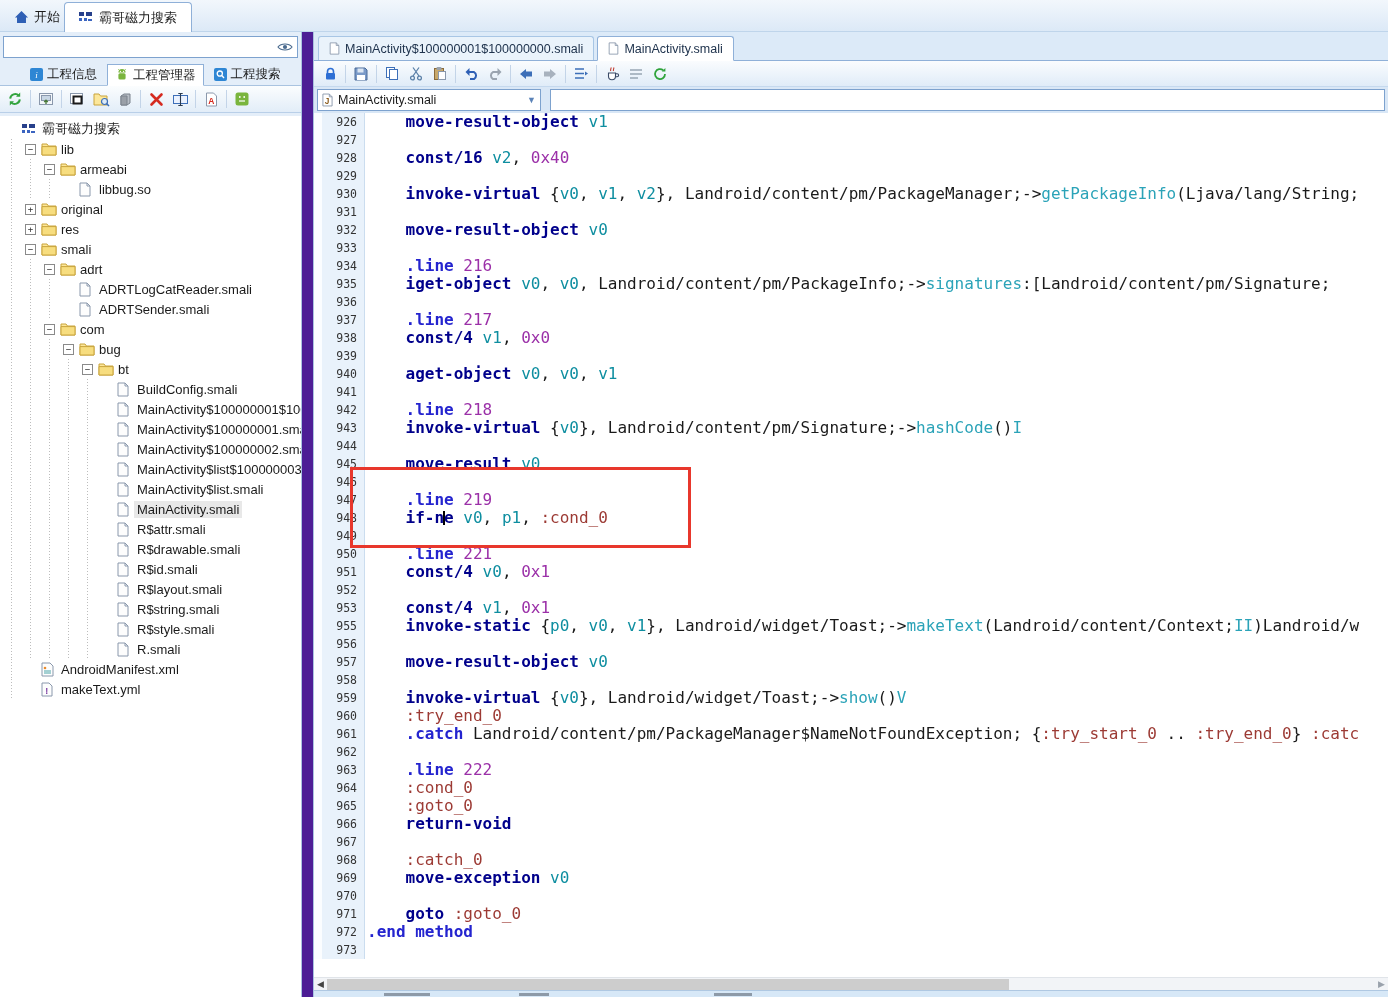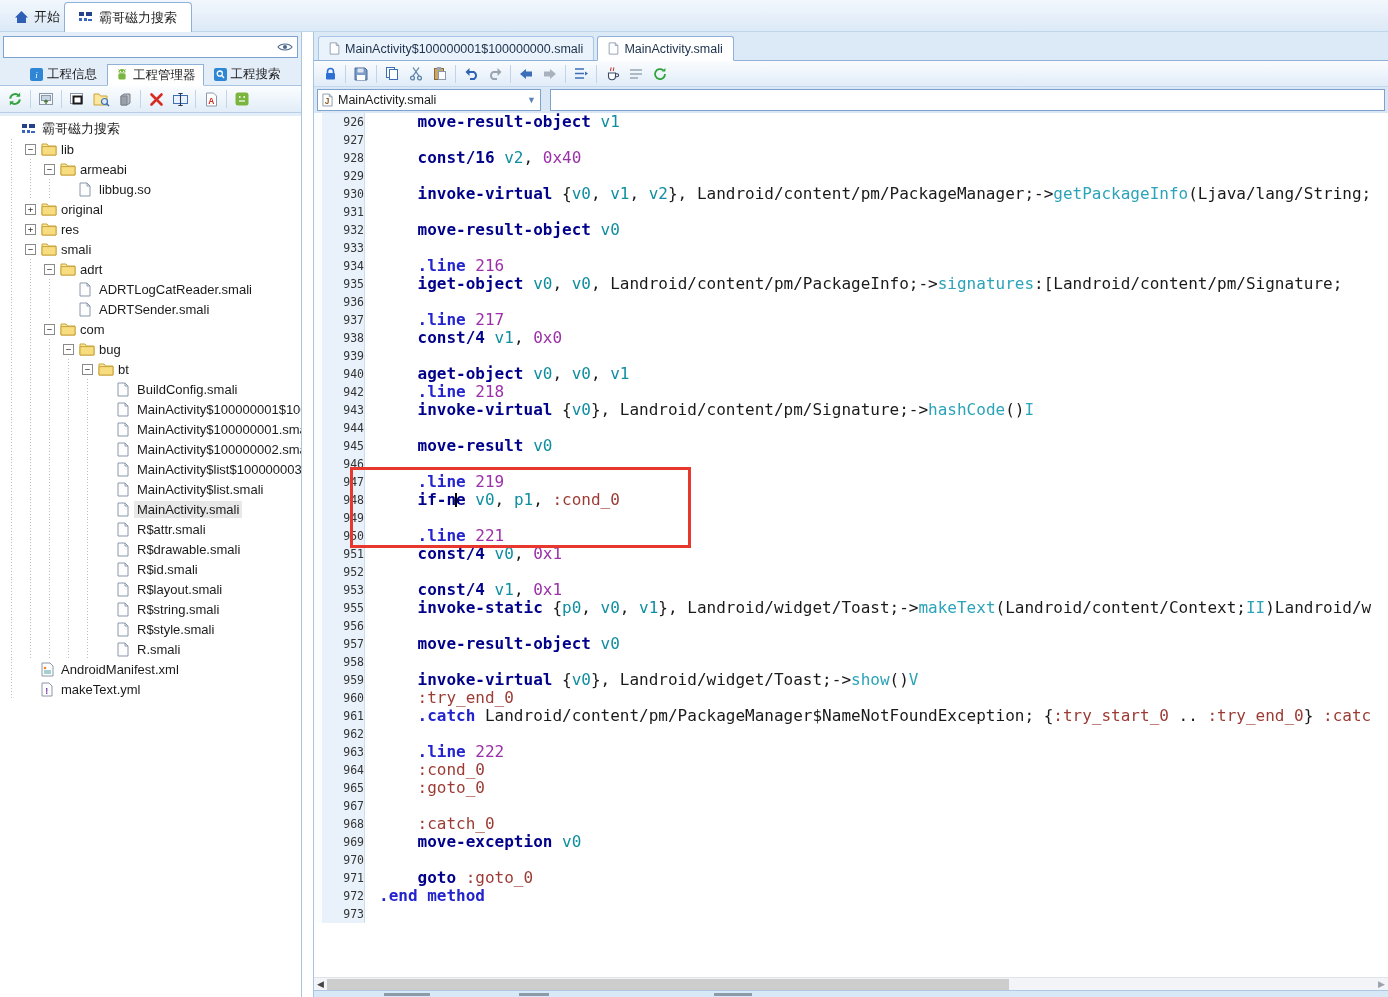--- a/index.html
+++ b/index.html
@@ -1,17 +1,17 @@
 <!DOCTYPE html>
 <html><head>
 <meta charset="utf-8">
 <style>
   html,body{margin:0;padding:0;background:#cfd8e4;}
   *{box-sizing:border-box;}
-  #app{position:relative;width:1388px;height:997px;background:#ffffff;font-family:"Liberation Sans",sans-serif;overflow:hidden;}
+  #app{position:relative;width:1388px;height:997px;background:#4c1d95;font-family:"Liberation Sans",sans-serif;overflow:hidden;}
 
   
   .titlebar{position:absolute;left:0;top:0;width:1388px;height:32px;
     background:linear-gradient(#F2F7FC,#DCE9F7);border-bottom:1px solid #BFD5EB;}
   .home-tab{position:absolute;left:6px;top:4px;height:26px;display:flex;align-items:center;gap:5px;
     padding:0 8px;font-size:13px;color:#1A1A1A;cursor:default;}
   .app-tab{position:absolute;left:64px;top:2px;height:30px;display:flex;align-items:center;gap:6px;
     padding:0 14px;font-size:13px;color:#1A1A1A;background:#fff;border:1px solid #8FB0D8;border-bottom:none;
     border-radius:4px 4px 0 0;}
 
@@ -50,24 +50,24 @@
     display:flex;align-items:center;padding-left:4px;}
   .eselect{height:26px;flex:0 0 26px;background:#D9E7F6;display:flex;align-items:center;padding:1px 3px;}
   .dropdown{width:224px;height:22px;background:#fff;border:1px solid #7DA2CE;display:flex;align-items:center;
     padding:0 4px;font-size:12.5px;color:#1A1A1A;gap:5px;}
   .dropdown .arrow{margin-left:auto;color:#5B83B8;font-size:9px;}
   .esearch{flex:1;height:22px;margin-left:9px;border:1px solid #7DA2CE;background:#fff;padding:2px 5px;
     font:12px "Liberation Sans",sans-serif;outline:none;}
 
   .code-wrap{position:relative;flex:1;overflow:hidden;background:#fff;}
   .cl{display:flex;height:18px;white-space:pre;font:16px/18px "DejaVu Sans Mono",monospace;}
-  .ln{flex:0 0 43px;font:11.5px/18px "DejaVu Sans Mono",monospace;color:#333;text-align:right;padding-right:0;
+  .ln{flex:0 0 43px;font:11.5px/18px "DejaVu Sans Mono",monospace;color:#333;text-align:right;padding-right:7px;
     background:#E9F2FB;border-right:1px solid #CBDDEF;}
   .lmargin{flex:0 0 8px;background:#FBFDFF;}
-  .ct{padding-left:14px;overflow:hidden;color:#1A1A1A;}
+  .ct{padding-left:2px;overflow:hidden;color:#1A1A1A;}
   .sk{color:#00008B;font-weight:bold;}
   .sd{color:#2424CF;font-weight:bold;margin-top:40px;}
   .sr{color:#0E8EA0;}
   .sn{color:#9B30A8;}
   .sl{color:#9C3A34;}
   .sm{color:#2BA3B8;}
   .st{color:#1A1A1A;}
   .caret{display:inline-block;width:2px;height:14px;background:#000;vertical-align:-2px;margin:0 -1px;}
   .anno-box{position:absolute;left:36px;top:354px;width:341px;height:81px;border:3px solid #E8372C;z-index:5;}
 
@@ -751,20 +751,21 @@
           <div class="cl"><span class="lmargin"></span><span class="ln">931</span><span class="ct"></span></div>
           <div class="cl"><span class="lmargin"></span><span class="ln">932</span><span class="ct"><span class="st">    </span><span class="sk">move-result-object</span><span class="st"> </span><span class="sr">v0</span></span></div>
           <div class="cl"><span class="lmargin"></span><span class="ln">933</span><span class="ct"></span></div>
           <div class="cl"><span class="lmargin"></span><span class="ln">934</span><span class="ct"><span class="st">    </span><span class="sd">.line</span><span class="st"> </span><span class="sn">216</span></span></div>
           <div class="cl"><span class="lmargin"></span><span class="ln">935</span><span class="ct"><span class="st">    </span><span class="sk">iget-object</span><span class="st"> </span><span class="sr">v0</span><span class="st">, </span><span class="sr">v0</span><span class="st">, Landroid/content/pm/PackageInfo;-&gt;</span><span class="sm">signatures</span><span class="st">:[Landroid/content/pm/Signature;</span></span></div>
           <div class="cl"><span class="lmargin"></span><span class="ln">936</span><span class="ct"></span></div>
           <div class="cl"><span class="lmargin"></span><span class="ln">937</span><span class="ct"><span class="st">    </span><span class="sd">.line</span><span class="st"> </span><span class="sn">217</span></span></div>
           <div class="cl"><span class="lmargin"></span><span class="ln">938</span><span class="ct"><span class="st">    </span><span class="sk">const/4</span><span class="st"> </span><span class="sr">v1</span><span class="st">, </span><span class="sn">0x0</span></span></div>
           <div class="cl"><span class="lmargin"></span><span class="ln">939</span><span class="ct"></span></div>
           <div class="cl"><span class="lmargin"></span><span class="ln">940</span><span class="ct"><span class="st">    </span><span class="sk">aget-object</span><span class="st"> </span><span class="sr">v0</span><span class="st">, </span><span class="sr">v0</span><span class="st">, </span><span class="sr">v1</span></span></div>
+          <div class="cl"><span class="lmargin"></span><span class="ln">941</span><span class="ct"></span></div>
           <div class="cl"><span class="lmargin"></span><span class="ln">942</span><span class="ct"><span class="st">    </span><span class="sd">.line</span><span class="st"> </span><span class="sn">218</span></span></div>
           <div class="cl"><span class="lmargin"></span><span class="ln">943</span><span class="ct"><span class="st">    </span><span class="sk">invoke-virtual</span><span class="st"> {</span><span class="sr">v0</span><span class="st">}, Landroid/content/pm/Signature;-&gt;</span><span class="sm">hashCode</span><span class="st">()</span><span class="sm">I</span></span></div>
           <div class="cl"><span class="lmargin"></span><span class="ln">944</span><span class="ct"></span></div>
           <div class="cl"><span class="lmargin"></span><span class="ln">945</span><span class="ct"><span class="st">    </span><span class="sk">move-result</span><span class="st"> </span><span class="sr">v0</span></span></div>
           <div class="cl"><span class="lmargin"></span><span class="ln">946</span><span class="ct"></span></div>
           <div class="cl"><span class="lmargin"></span><span class="ln">947</span><span class="ct"><span class="st">    </span><span class="sd">.line</span><span class="st"> </span><span class="sn">219</span></span></div>
           <div class="cl"><span class="lmargin"></span><span class="ln">948</span><span class="ct"><span class="st">    </span><span class="sk">if-n</span><span class="caret"></span><span class="sk">e</span><span class="st"> </span><span class="sr">v0</span><span class="st">, </span><span class="sr">p1</span><span class="st">, </span><span class="sl">:cond_0</span></span></div>
           <div class="cl"><span class="lmargin"></span><span class="ln">949</span><span class="ct"></span></div>
           <div class="cl"><span class="lmargin"></span><span class="ln">950</span><span class="ct"><span class="st">    </span><span class="sd">.line</span><span class="st"> </span><span class="sn">221</span></span></div>
           <div class="cl"><span class="lmargin"></span><span class="ln">951</span><span class="ct"><span class="st">    </span><span class="sk">const/4</span><span class="st"> </span><span class="sr">v0</span><span class="st">, </span><span class="sn">0x1</span></span></div>
@@ -774,20 +775,21 @@
           <div class="cl"><span class="lmargin"></span><span class="ln">956</span><span class="ct"></span></div>
           <div class="cl"><span class="lmargin"></span><span class="ln">957</span><span class="ct"><span class="st">    </span><span class="sk">move-result-object</span><span class="st"> </span><span class="sr">v0</span></span></div>
           <div class="cl"><span class="lmargin"></span><span class="ln">958</span><span class="ct"></span></div>
           <div class="cl"><span class="lmargin"></span><span class="ln">959</span><span class="ct"><span class="st">    </span><span class="sk">invoke-virtual</span><span class="st"> {</span><span class="sr">v0</span><span class="st">}, Landroid/widget/Toast;-&gt;</span><span class="sm">show</span><span class="st">()</span><span class="sm">V</span></span></div>
           <div class="cl"><span class="lmargin"></span><span class="ln">960</span><span class="ct"><span class="st">    </span><span class="sl">:try_end_0</span></span></div>
           <div class="cl"><span class="lmargin"></span><span class="ln">961</span><span class="ct"><span class="st">    </span><span class="sd">.catch</span><span class="st"> Landroid/content/pm/PackageManager$NameNotFoundException; {</span><span class="sl">:try_start_0</span><span class="st"> .. </span><span class="sl">:try_end_0</span><span class="st">} </span><span class="sl">:catc</span></span></div>
           <div class="cl"><span class="lmargin"></span><span class="ln">962</span><span class="ct"></span></div>
           <div class="cl"><span class="lmargin"></span><span class="ln">963</span><span class="ct"><span class="st">    </span><span class="sd">.line</span><span class="st"> </span><span class="sn">222</span></span></div>
           <div class="cl"><span class="lmargin"></span><span class="ln">964</span><span class="ct"><span class="st">    </span><span class="sl">:cond_0</span></span></div>
           <div class="cl"><span class="lmargin"></span><span class="ln">965</span><span class="ct"><span class="st">    </span><span class="sl">:goto_0</span></span></div>
+          <div class="cl"><span class="lmargin"></span><span class="ln">966</span><span class="ct"><span class="st">    </span><span class="sk">return-void</span></span></div>
           <div class="cl"><span class="lmargin"></span><span class="ln">967</span><span class="ct"></span></div>
           <div class="cl"><span class="lmargin"></span><span class="ln">968</span><span class="ct"><span class="st">    </span><span class="sl">:catch_0</span></span></div>
           <div class="cl"><span class="lmargin"></span><span class="ln">969</span><span class="ct"><span class="st">    </span><span class="sk">move-exception</span><span class="st"> </span><span class="sr">v0</span></span></div>
           <div class="cl"><span class="lmargin"></span><span class="ln">970</span><span class="ct"></span></div>
           <div class="cl"><span class="lmargin"></span><span class="ln">971</span><span class="ct"><span class="st">    </span><span class="sk">goto</span><span class="st"> </span><span class="sl">:goto_0</span></span></div>
           <div class="cl"><span class="lmargin"></span><span class="ln">972</span><span class="ct"><span class="sd">.end method</span></span></div>
           <div class="cl"><span class="lmargin"></span><span class="ln">973</span><span class="ct"></span></div>
         </div>
       <div class="anno-box"></div>
     </div>

